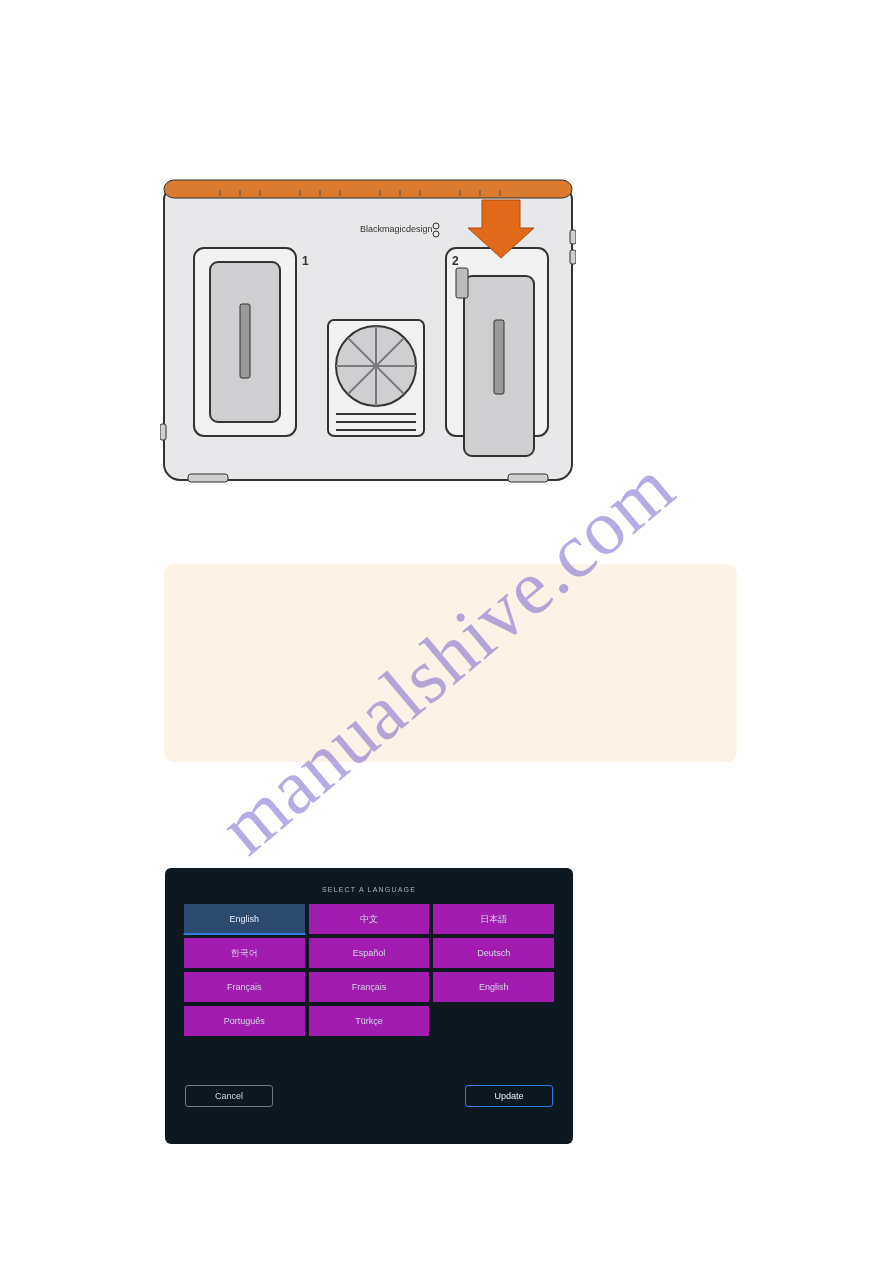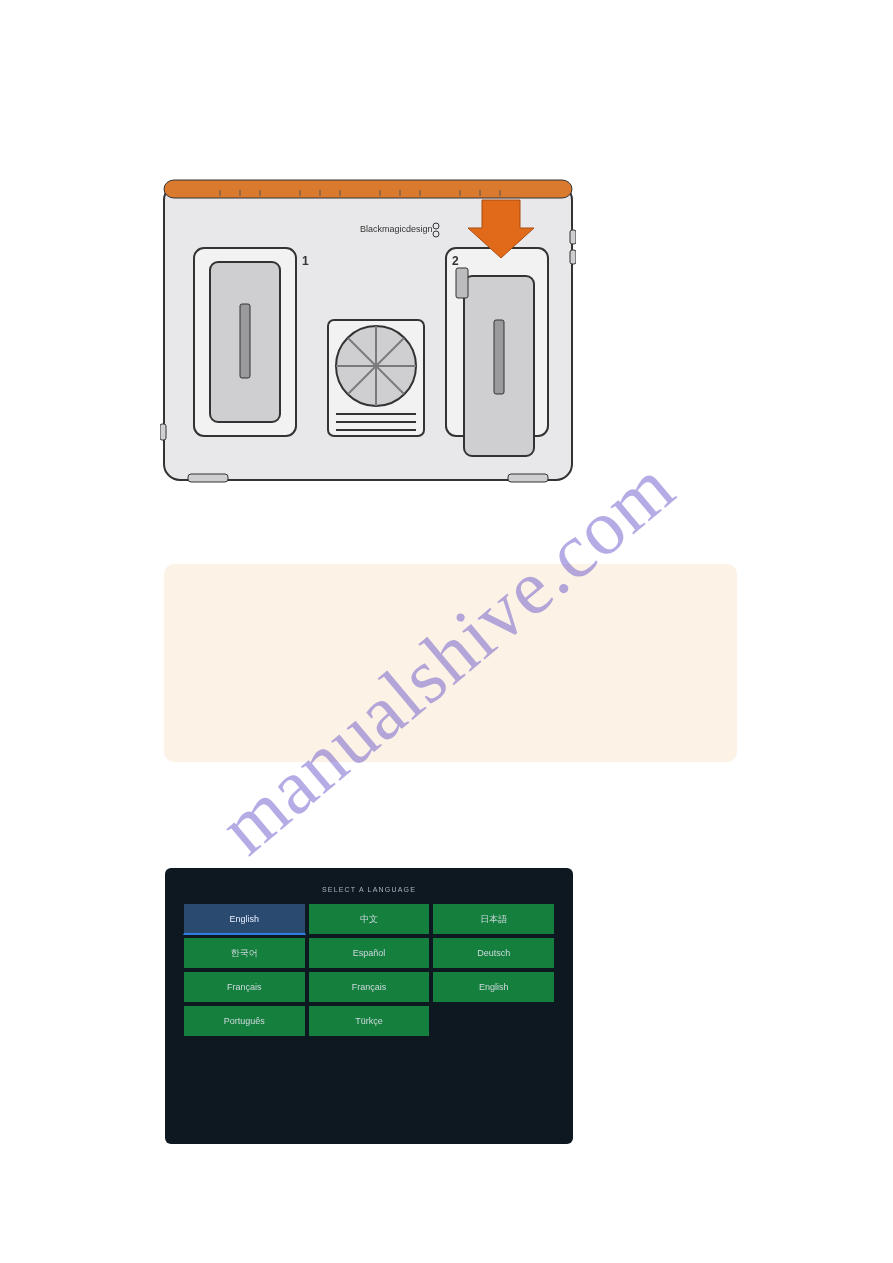--- a/index.html
+++ b/index.html
@@ -57,21 +57,21 @@
     margin: 4px 0 10px;
   }
   .lang-grid {
     display: grid;
     grid-template-columns: repeat(3, 1fr);
     gap: 2px;
     margin: 0 18px;
   }
   .lang-item {
     height: 32px;
-    background: #15803d;
+    background: #a21caf;
     color: #cfd8e0;
     font-size: 9px;
     display: flex; align-items: center; justify-content: center;
     cursor: pointer;
     border: 1px solid #0e1821;
   }
   .lang-item.selected {
     background: #2a4a70;
     border-bottom: 2px solid #2f7fe0;
     color: #e8f0ff;
@@ -179,15 +179,19 @@
       <div class="lang-item">Español</div>
       <div class="lang-item">Deutsch</div>
       <div class="lang-item">Français</div>
       <div class="lang-item">Français</div>
       <div class="lang-item">English</div>
       <div class="lang-item">Português</div>
       <div class="lang-item">Türkçe</div>
       <div class="lang-item blank"></div>
     </div>
 
+    <div class="lang-buttons">
+      <div class="btn">Cancel</div>
+      <div class="btn primary">Update</div>
+    </div>
   </div>
 
 </div>
 
 </body></html>

